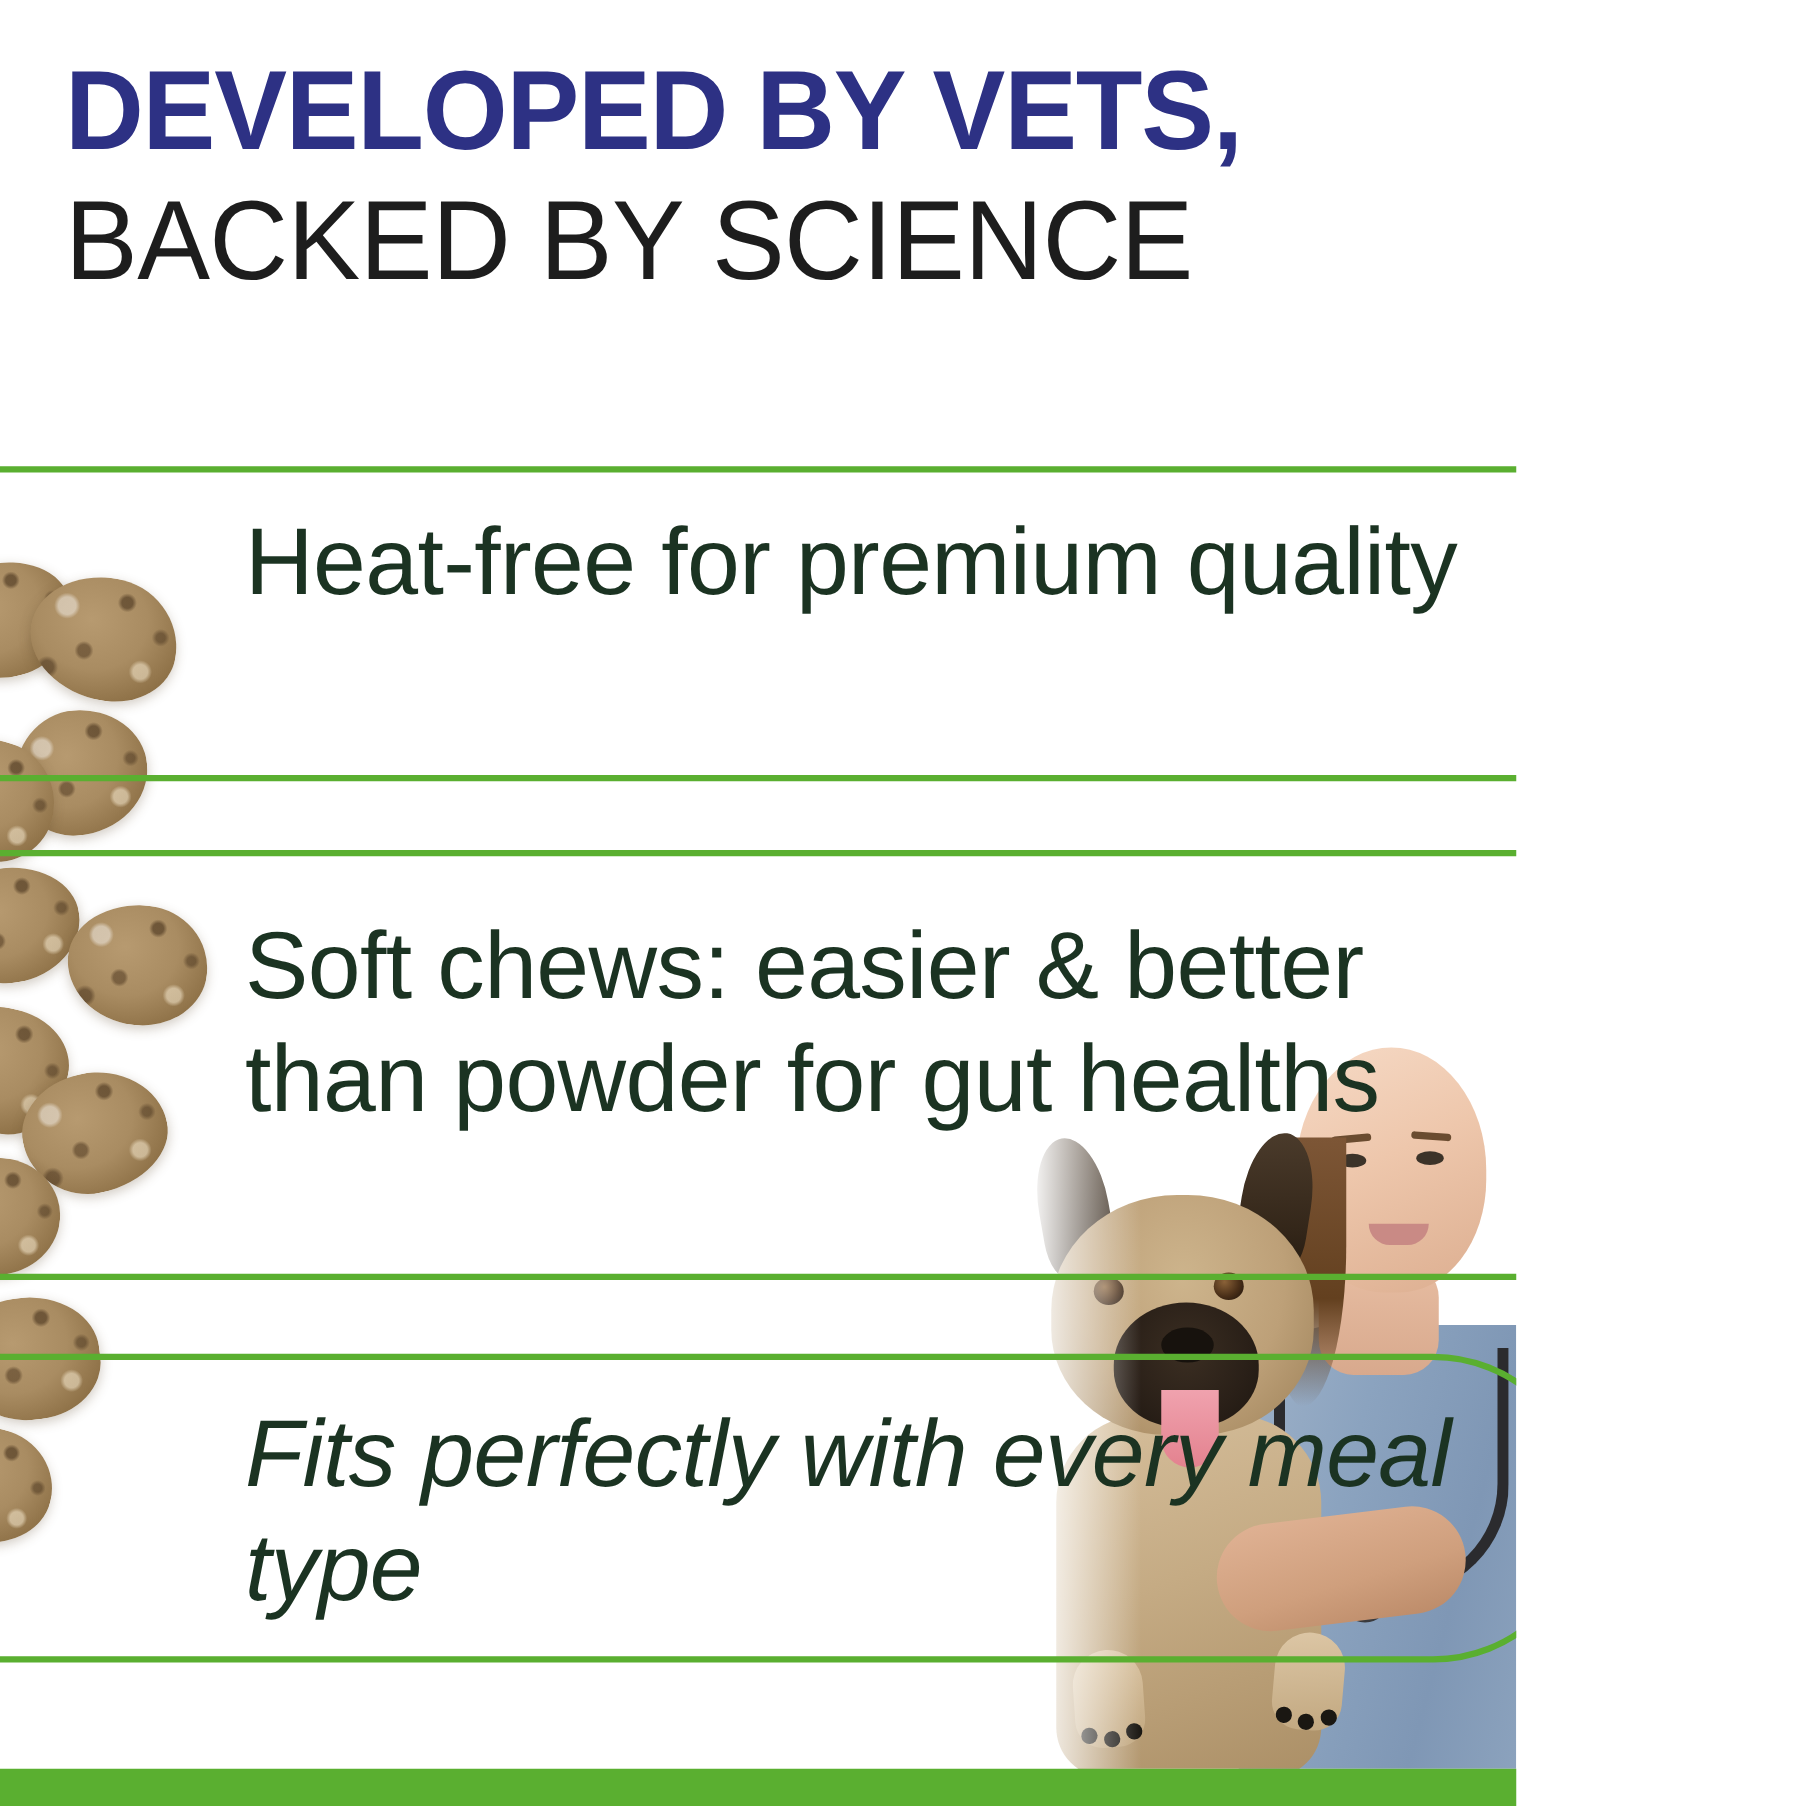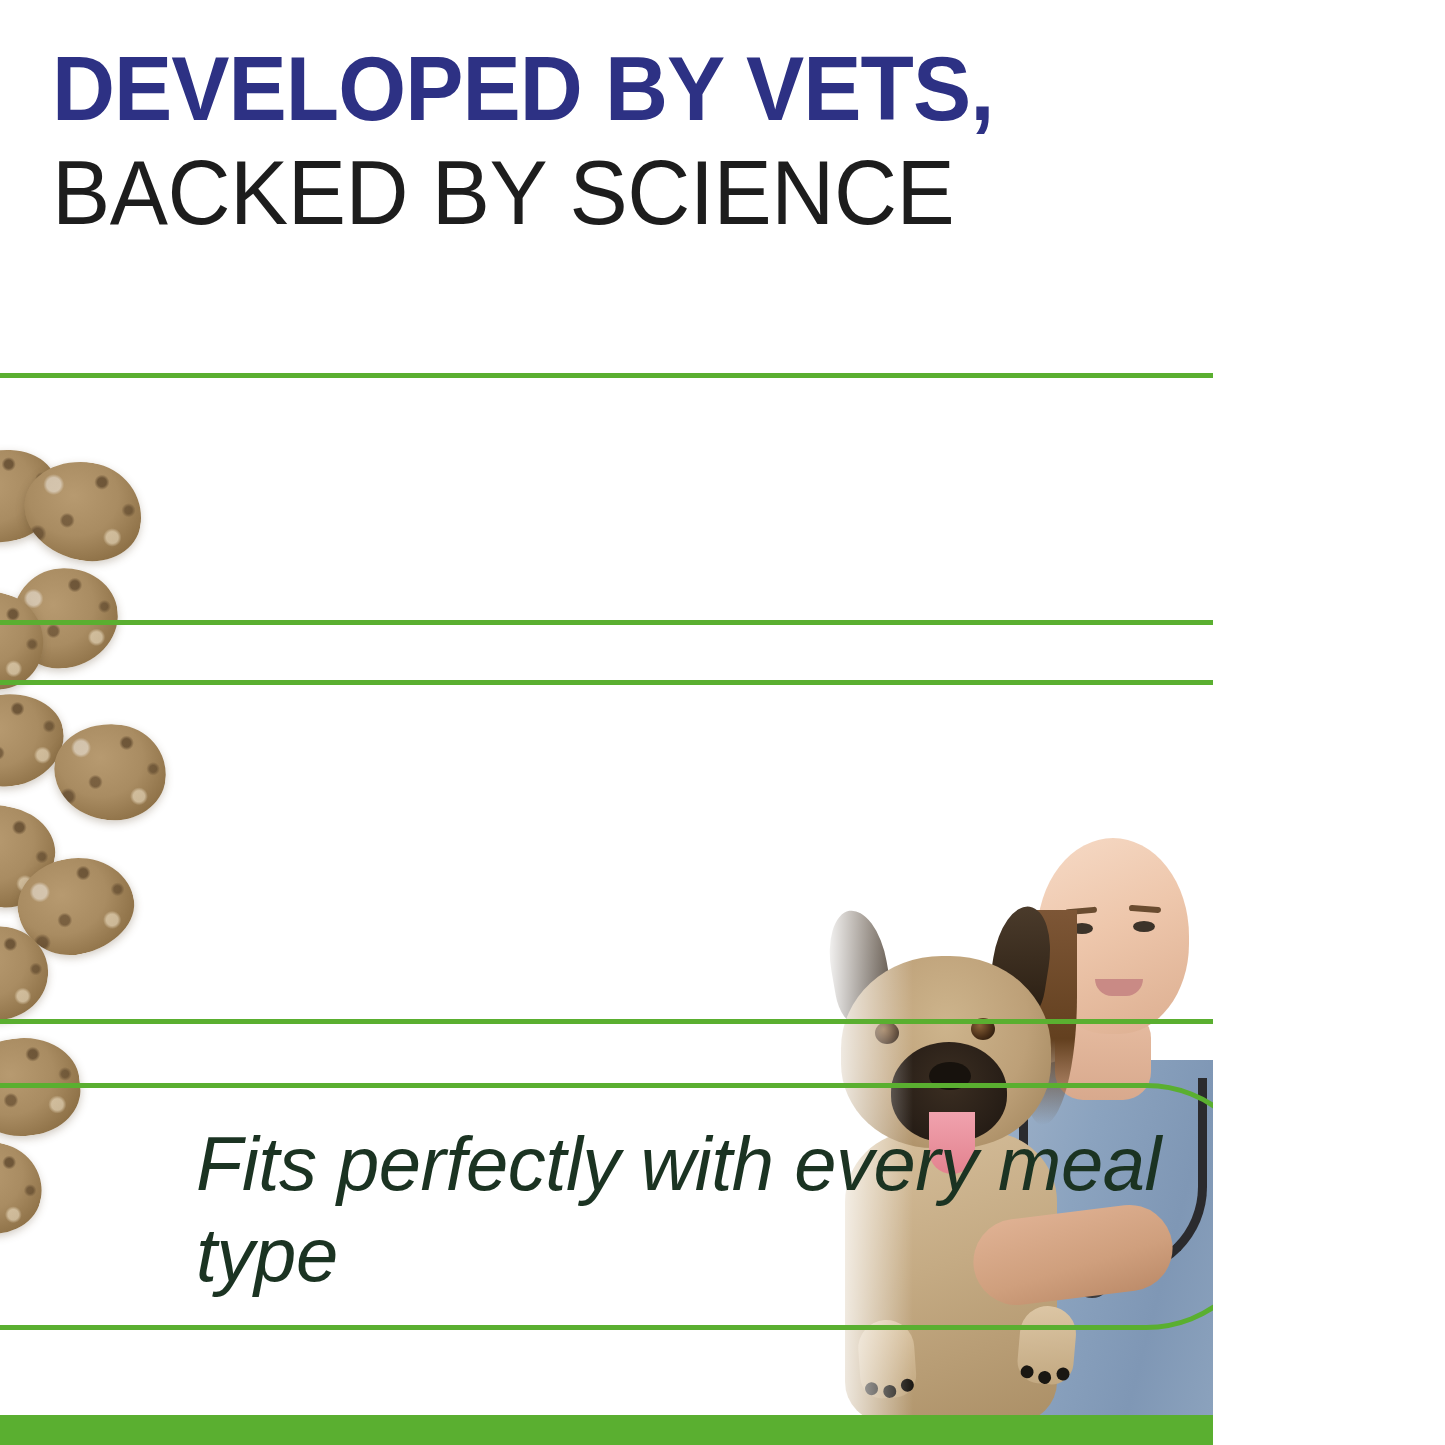--- a/index.html
+++ b/index.html
@@ -388,21 +388,23 @@
     </div>
     <div class="dog-paw b">
       <div class="dog-claw" style="left:4px;  bottom:4px;"></div>
       <div class="dog-claw" style="left:22px; bottom:0px;"></div>
       <div class="dog-claw" style="left:40px; bottom:5px;"></div>
     </div>
     <div class="vet-fade"></div>
   </div>
 
   <div class="feature-box" id="feature-box-1"></div>
+  <div class="feature-text" id="feature-text-1">Heat-free for premium quality</div>
 
   <div class="feature-box" id="feature-box-2"></div>
+  <div class="feature-text" id="feature-text-2">Soft chews: easier &amp; better than powder for gut healths</div>
 
   <div class="feature-box" id="feature-box-3"></div>
   <div class="feature-text" id="feature-text-3">Fits perfectly with every meal type</div>
 
   <div class="bottom-bar"></div>
 
 </div>
 
 </body></html>

